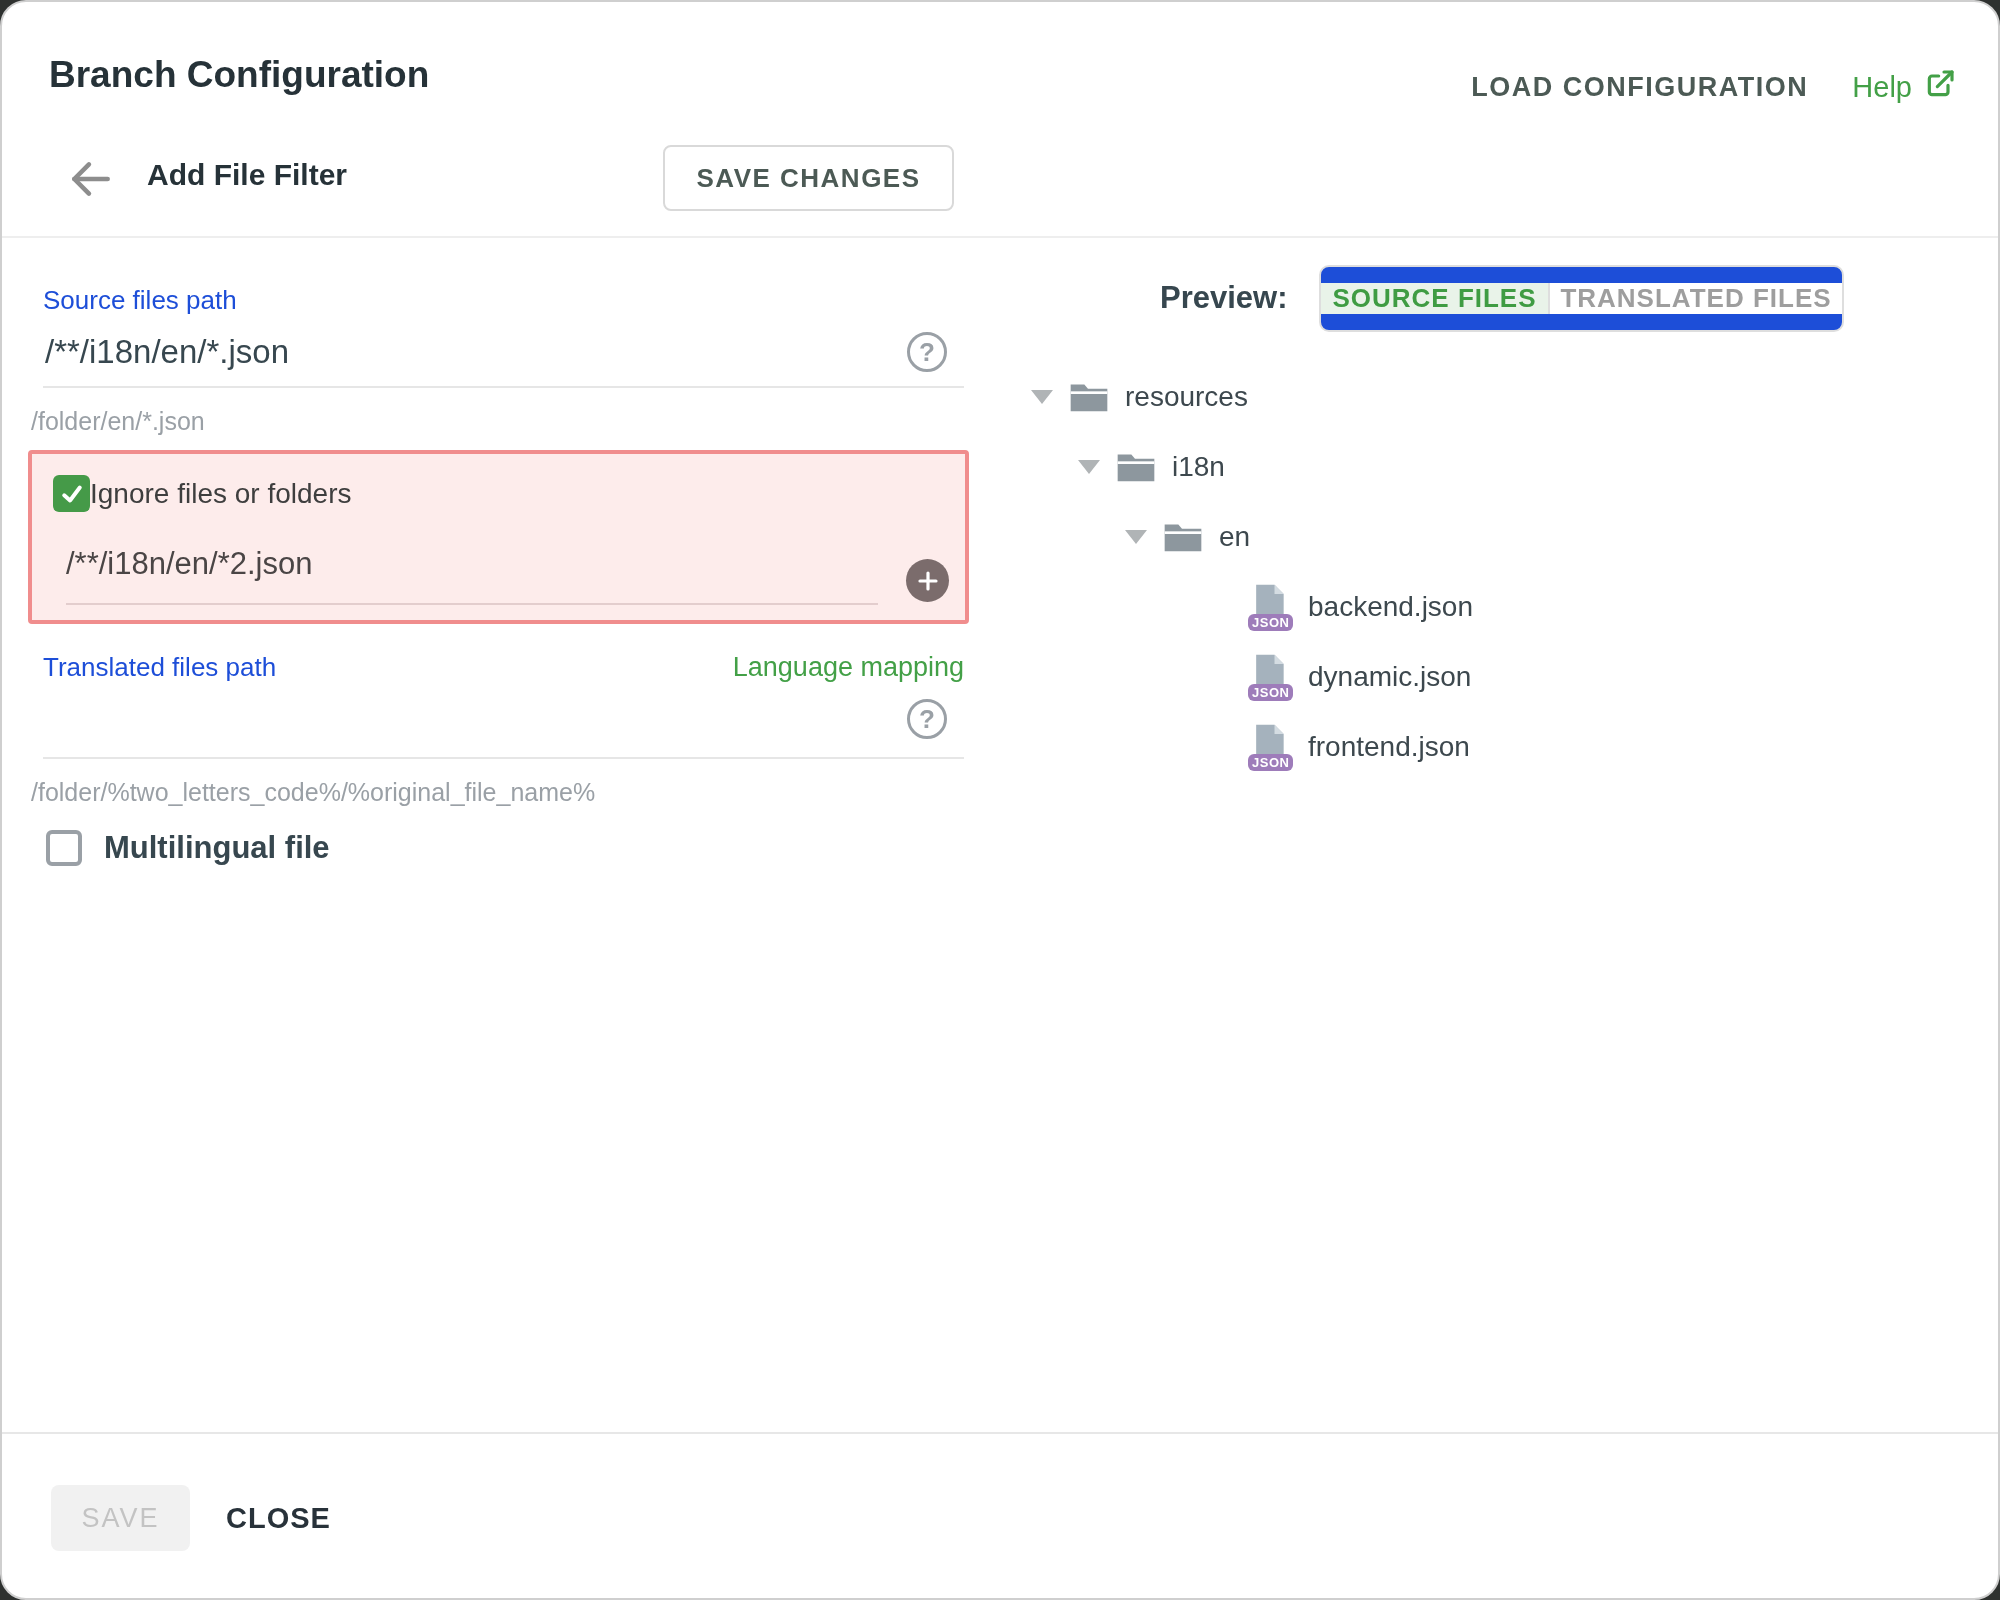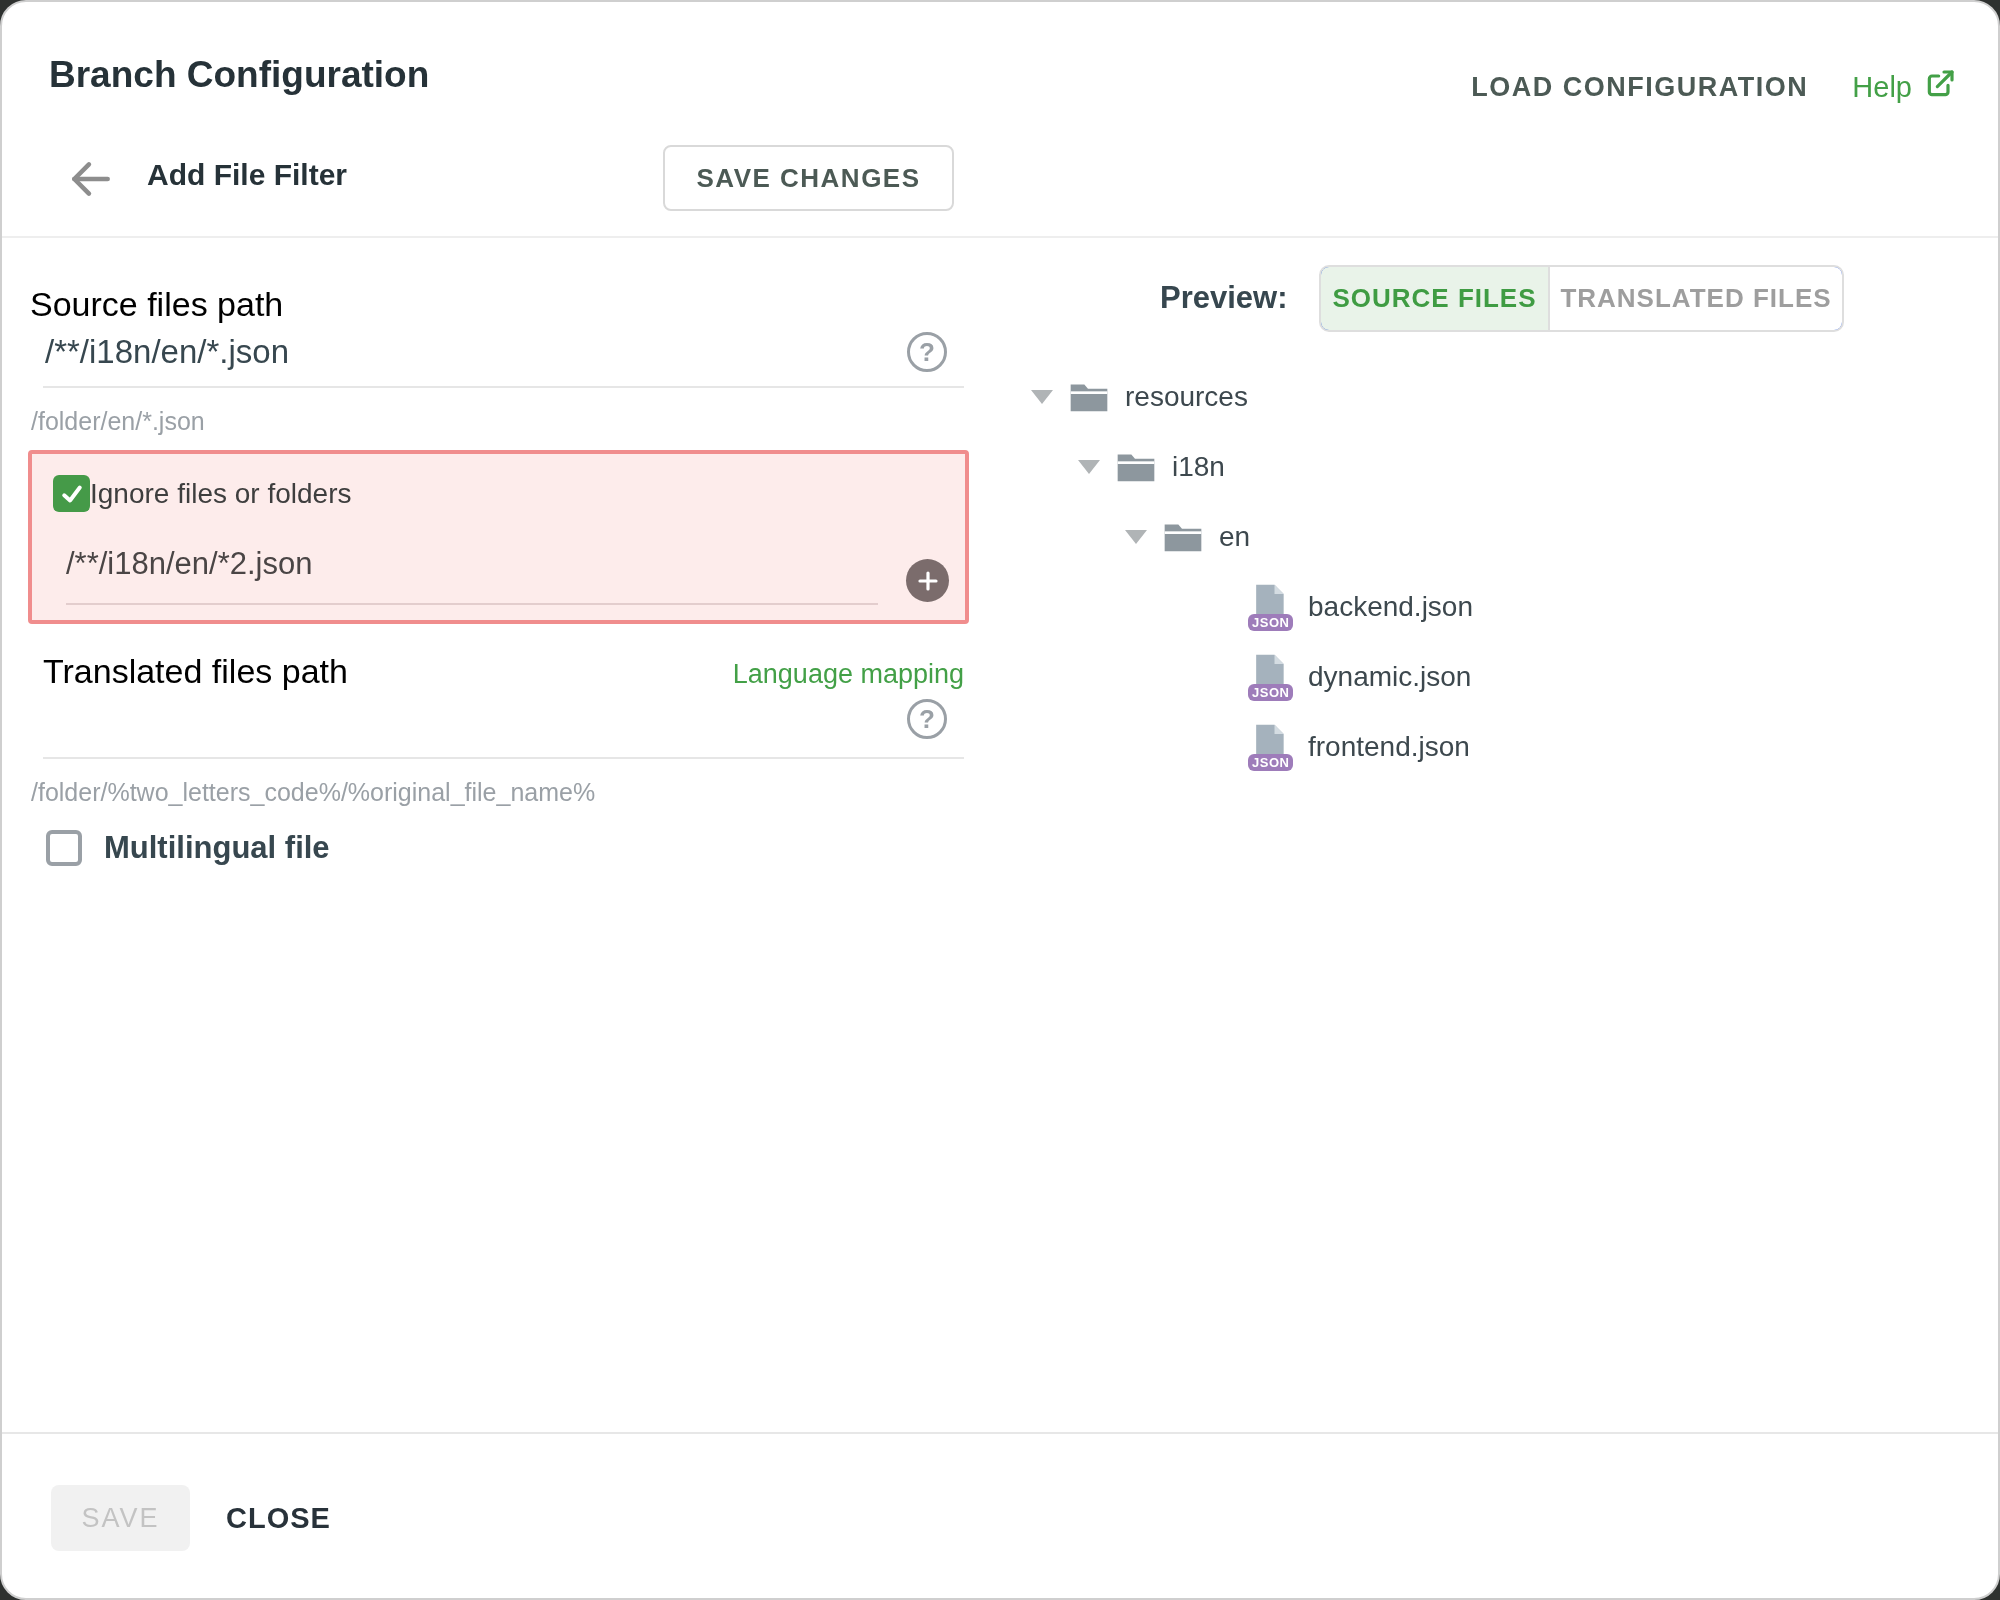--- a/index.html
+++ b/index.html
@@ -26,21 +26,21 @@
   .subheader-title{position:absolute;left:145px;top:156px;font-size:30px;font-weight:bold;color:#263238;}
   .save-changes-btn{
     position:absolute;left:661px;top:143px;width:291px;height:66px;
     background:#fff;border:2px solid #d9d9d9;border-radius:8px;
     font-size:26px;font-weight:bold;color:#4c5a55;letter-spacing:1.5px;
     display:flex;align-items:center;justify-content:center;cursor:pointer;box-sizing:border-box;
     font-family:inherit;
   }
   .header-divider{position:absolute;left:0;top:234px;width:100%;height:2px;background:#eeeeee;}
   
-  .field-label{position:absolute;left:28px;font-size:34px;color:#000000;}
+  .field-label{position:absolute;left:41px;font-size:26px;color:#1d4ed8;}
   .src-label{top:283px;}
   .input-text{position:absolute;left:43px;font-size:33px;color:#37474f;white-space:nowrap;}
   .src-input{top:331px;}
   .underline{position:absolute;left:41px;width:921px;height:2px;background:#e6e6e6;}
   .src-underline{top:384px;}
   .hint{position:absolute;left:29px;font-size:25px;color:#9aa0a6;}
   .src-hint{top:405px;}
   .q-icon{
     position:absolute;left:905px;width:40px;height:40px;border-radius:50%;
     border:3px solid #9aa0a6;box-sizing:border-box;color:#9aa0a6;
@@ -68,21 +68,21 @@
   .tr-input{top:697px;}
   .tr-underline{top:755px;}
   .tr-hint{top:776px;}
   .multi-row{position:absolute;left:44px;top:828px;display:flex;align-items:center;gap:22px;cursor:pointer;}
   .checkbox-empty{width:36px;height:36px;border:4px solid #9aa0a6;border-radius:6px;box-sizing:border-box;background:#fff;}
   .multi-label{font-size:31px;color:#37474f;font-weight:bold;}
   
   .preview-label{position:absolute;left:1158px;top:278px;font-size:31px;font-weight:bold;color:#37474f;}
   .toggle-group{
     position:absolute;left:1317px;top:263px;height:67px;display:flex;
-    border:2px solid #dedede;border-radius:10px;overflow:hidden;box-sizing:border-box;background:#1d4ed8;
+    border:2px solid #dedede;border-radius:10px;overflow:hidden;box-sizing:border-box;background:#1d4ed8;align-items:center;
   }
   .toggle-seg{
     display:flex;align-items:center;justify-content:center;
     font-size:26px;font-weight:bold;letter-spacing:1px;cursor:pointer;
   }
   .toggle-active{width:227px;background:#e9f3e9;color:#3f9c43;border-right:2px solid #dedede;}
   .toggle-inactive{width:292px;background:#fff;color:#9e9e9e;}
   
   .tree{position:absolute;left:1010px;top:360px;}
   .tree-row{height:70px;display:flex;align-items:center;cursor:pointer;}

